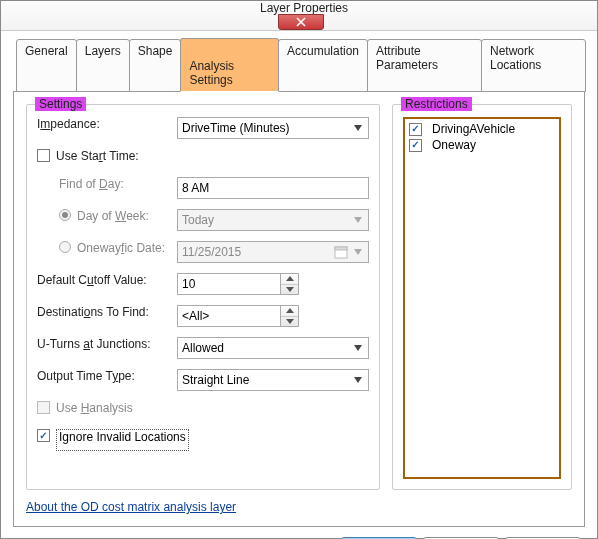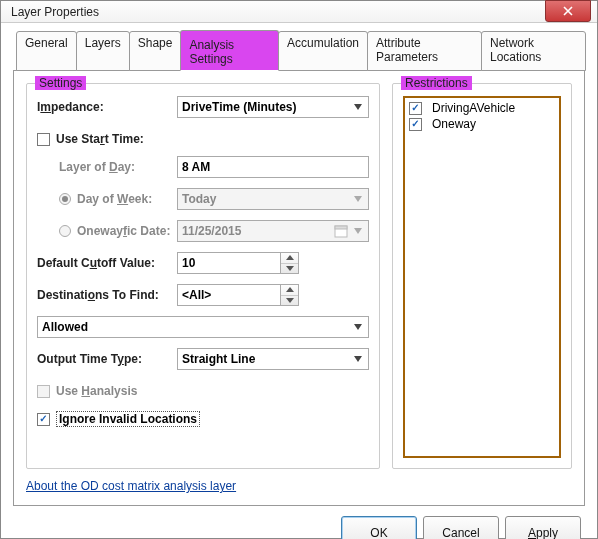--- a/index.html
+++ b/index.html
@@ -1,34 +1,34 @@
 <!DOCTYPE html>
 <html><head>
 <meta charset="utf-8">
 <style>
 * { box-sizing: border-box; font-family: "Segoe UI", Tahoma, sans-serif; font-size: 12px; }
 body { margin: 0; background: #fff; }
 .window { width: 598px; height: 539px; border: 1px solid #888; background: #fff; display: flex; flex-direction: column; box-shadow: 0 8px 24px rgba(0,0,0,0.3); }
-.titlebar { height: 30px; background: linear-gradient(#fdfdfd, #f3f3f3); border-bottom: 1px solid #ccc; display: flex; align-items: center; padding: 0 0 0 10px; }
+.titlebar { height: 30px; background: linear-gradient(#fdfdfd, #f3f3f3); border-bottom: 1px solid #ccc; display: flex; align-items: center; padding: 0 0 0 10px; flex-direction: column; }
 .titlebar-text { flex: 1; color: #222; }
 .close-btn { width: 46px; height: 22px; background: linear-gradient(#e07070, #c83838); border: 1px solid #8b3030; border-radius: 0 0 3px 3px; margin-right: 6px; margin-top: -1px; display: flex; align-items: center; justify-content: center; cursor: pointer; }
 .close-btn svg { width: 10px; height: 10px; }
 .client { flex: 1; padding: 8px 12px 6px 12px; display: flex; flex-direction: column; }
 .tabs { display: flex; gap: 0; margin-bottom: -1px; margin-left: 3px; }
 .tab { padding: 4px 8px 4px 8px; border: 1px solid #999; border-bottom: 1px solid #999; background: #fbfbfb; border-radius: 3px 3px 0 0; margin-right: -1px; cursor: pointer; position: relative; color: #222; }
-.tab.active { background: #d946ef; border-bottom: 1px solid #fff; z-index: 2; padding-top: 7px; margin-top: -1px; }
+.tab.active { background: #fdba74; border-bottom: 1px solid #fff; z-index: 2; padding-top: 20px; margin-top: -1px; }
 .tabpage { flex: 1; border: 1px solid #999; background: #fff; padding: 12px; display: flex; flex-direction: column; }
 .cols { display: flex; gap: 12px; flex: 1; }
 .fieldset { border: 1px solid #ccc; border-radius: 2px; padding: 12px 10px 10px 10px; position: relative; }
 .fieldset-legend { position: absolute; top: -8px; left: 8px; background: #d946ef; padding: 0 4px; color: #222; }
 .settings-col { flex: 1; }
 .restrictions-col { width: 180px; }
 .restrictions-list { border: 2px solid #a16207; background: #fff; height: 362px; padding: 2px; overflow: auto; }
 .rest-item { display: flex; align-items: center; gap: 4px; padding: 1px 2px; }
-.row { display: flex; align-items: center; margin-bottom: 10px; min-height: 22px; font-weight: bold; }
+.row { display: flex; margin-bottom: 10px; min-height: 22px; }
 .row.tight { margin-bottom: 6px; }
 .label { width: 140px; color: #222; }
 .label.disabled { color: #888; }
 .label u { text-decoration: underline; }
 .control-col { flex: 1; display: flex; align-items: stretch; }
 .combo, .textbox, .datebox { flex: 1; height: 22px; border: 1px solid #aaa; background: #fff; display: flex; align-items: center; padding: 0 4px; position: relative; }
 .combo.disabled, .textbox.disabled { color: #888; background: #f4f4f4; }
 .combo-arrow { position: absolute; right: 2px; top: 2px; bottom: 2px; width: 16px; display: flex; align-items: center; justify-content: center; }
 .combo-arrow svg { width: 8px; height: 6px; }
 .combo.disabled .combo-arrow svg path { fill: #aaa; }
@@ -94,21 +94,21 @@
               </div>
             </div>
           </div>
 
           <div class="row tight">
             <span class="checkbox"></span>
             <span class="label" style="width:auto"><span>Use Sta</span><u>r</u><span>t Time:</span></span>
           </div>
 
           <div class="row indent">
-            <span class="label disabled" style="width:118px"><span>Layer of </span><u>D</u><span>ay:</span></span>
+            <span class="label disabled" style="width:118px"><span>Find of </span><u>D</u><span>ay:</span></span>
             <div class="control-col">
               <div class="textbox">
                 <span>8 AM</span>
               </div>
             </div>
           </div>
 
           <div class="row indent">
             <span class="radio checked"></span>
             <span class="label disabled" style="width:100px"><span>Day of </span><u>W</u><span>eek:</span></span>
@@ -185,20 +185,21 @@
                       <svg viewBox="0 0 8 5">
                         <path d="M0 0 L8 0 L4 5 Z" fill="#555"></path>
                       </svg>
                     </div>
                 </div>
               </div>
             </div>
           </div>
 
           <div class="row">
+            <span class="label"><span>U-Turns </span><u>a</u><span>t Junctions:</span></span>
             <div class="control-col">
               <div class="combo">
                 <span>Allowed</span>
                 <span class="combo-arrow">
                     <svg viewBox="0 0 8 6">
                       <path d="M0 0 L8 0 L4 6 Z" fill="#444"></path>
                     </svg>
                   </span>
               </div>
             </div>

